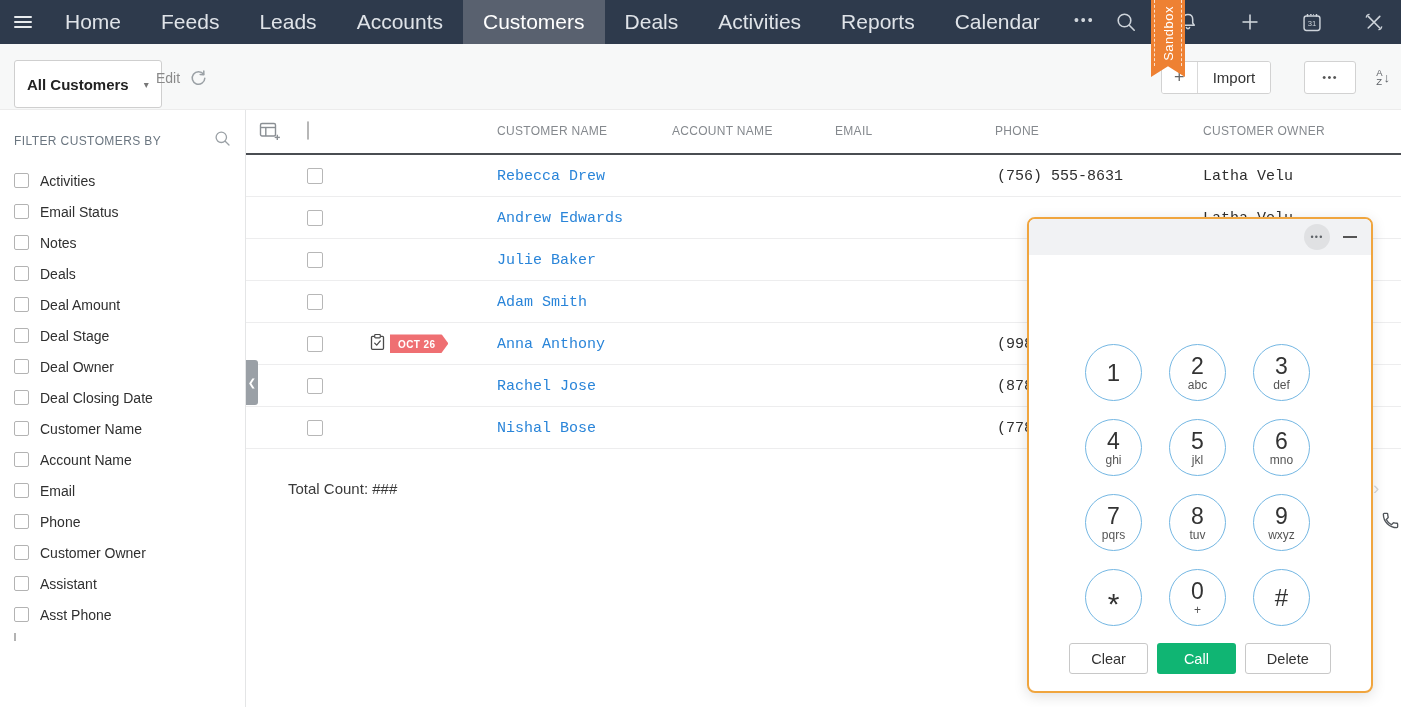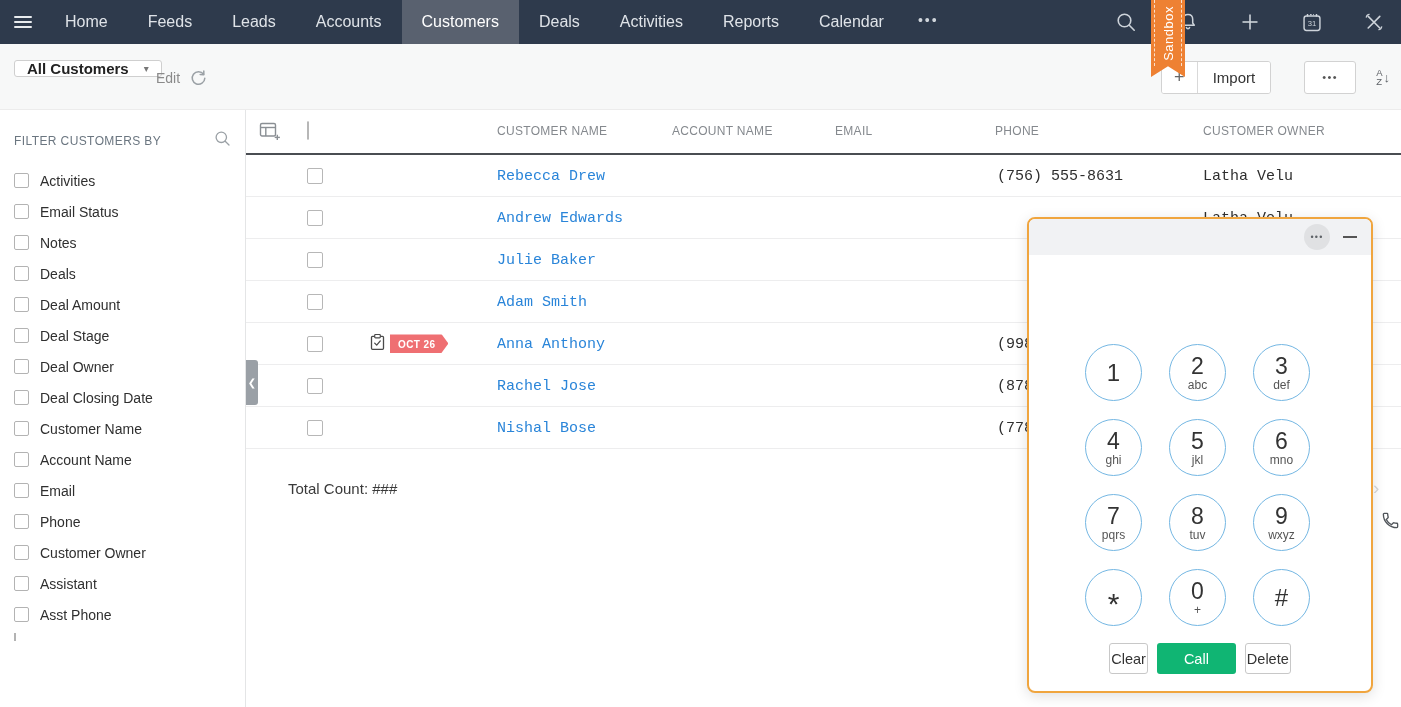--- a/index.html
+++ b/index.html
@@ -4,37 +4,37 @@
 <style>
   * { margin:0; padding:0; box-sizing:border-box; }
   html,body { width:1401px; height:707px; overflow:hidden; }
   body { font-family:"Liberation Sans", sans-serif; background:#fff; position:relative; color:#2f2f2f; }
 
   
   .nav { position:absolute; left:0; top:0; width:1401px; height:44px; background:#2e3a4c; display:flex; align-items:center; z-index:5; }
   .hamburger { width:18px; margin:0 13px 0 14px; cursor:pointer; }
   .hamburger i { display:block; height:2px; background:#e8ebee; margin:3px 0; border-radius:1px; }
   .nav-items { display:flex; height:44px; }
-  .nav-item { height:44px; line-height:44px; padding:0 20px; font-size:16px; color:#dfe3e8; cursor:pointer; }
+  .nav-item { height:44px; line-height:44px; padding:0 20px; font-size:21px; color:#dfe3e8; cursor:pointer; }
   .nav-item.active { background:#59616f; color:#fff; }
   .nav-more { height:44px; line-height:40px; padding:0 14px; color:#cfd4da; letter-spacing:2px; font-size:14px; cursor:pointer; }
   .nav-right { margin-left:auto; display:flex; align-items:center; gap:40px; margin-right:16px;text-align:right; }
   .nav-icon { width:22px; height:22px; display:flex; align-items:center; justify-content:center; cursor:pointer; }
 
   
   .ribbon { position:absolute; left:1151px; top:0; width:34px; height:77px; background:#ee8133; z-index:6;
             clip-path:polygon(0 0,100% 0,100% 100%,50% 86%,0 100%); }
   .ribbon .inner { position:absolute; left:3px; right:3px; top:0; bottom:11px;
             border-left:1px dashed rgba(255,255,255,.75); border-right:1px dashed rgba(255,255,255,.75);
             display:flex; align-items:center; justify-content:center; }
   .ribbon .txt { writing-mode:vertical-rl; transform:rotate(180deg); color:#fff; font-size:13px; letter-spacing:.5px; }
 
   
   .toolbar { position:absolute; left:0; top:44px; width:1401px; height:66px; background:#f7f8f8; border-bottom:1px solid #ececec; }
-  .view-btn { position:absolute; left:14px; top:16px; height:17px; background:#fff; border:1px solid #cfcfcf; border-radius:3px;
+  .view-btn { position:absolute; left:14px; top:16px; height:48px; background:#fff; border:1px solid #cfcfcf; border-radius:3px;
               display:flex; align-items:center; padding:0 12px; cursor:pointer; }
   .view-btn .vlabel { font-size:15px; font-weight:bold; color:#222; }
   .view-btn .caret { margin-left:15px; font-size:10px; color:#777; }
   .edit-link { position:absolute; left:156px; top:26px; font-size:14px; color:#8a8a8a; cursor:pointer; }
   .refresh { position:absolute; left:189px; top:25px; cursor:pointer; }
   .tb-right { position:absolute; right:0; top:0; height:66px; display:flex; align-items:center; }
   .btn-group { display:flex; border:1px solid #d2d2d2; border-radius:3px; background:#fff; height:33px; margin-right:33px; overflow:hidden; }
   .bg-plus { width:36px; border:none; background:#fff; border-right:1px solid #d9d9d9; font-size:18px; color:#666; cursor:pointer; }
   .bg-import { border:none; background:#fff; padding:0 15px; font-size:15px; color:#333; cursor:pointer; }
   .more-btn { height:33px; width:52px; background:#fff; border:1px solid #d2d2d2; border-radius:3px; color:#555;
@@ -87,21 +87,21 @@
   .keys { position:absolute; left:56px; top:125px; display:grid; grid-template-columns:repeat(3,57px); grid-auto-rows:57px;
           column-gap:27px; row-gap:18px; }
   .key { border:1px solid #74b7e3; border-radius:50%; background:#fff; display:flex; flex-direction:column;
          align-items:center; justify-content:center; cursor:pointer; }
   .key .digit { font-size:23px; color:#333; line-height:1.05; }
   .key .letters { font-size:12px; color:#555; line-height:1; }
   .key.solo .digit { font-size:24px; }
   .key.star .digit { font-size:30px; margin-top:13px; }
   .dp-actions { position:absolute; left:0; right:0; bottom:17px; display:flex; justify-content:center; gap:9px; }
   .dp-btn { height:31px; background:#fff; border:1px solid #c8c8c8; border-radius:3px; font-size:14.5px; color:#333;
-            padding:0 1px; cursor:pointer; font-family:"Liberation Sans",sans-serif; }
+            padding:0 21px; cursor:pointer; font-family:"Liberation Sans",sans-serif; }
   .dp-btn.call { background:#10b573; border:none; color:#fff; padding:0 27px; }
 
   
   .edge-chevron { position:absolute; left:1373px; top:477px; color:#d8d8d8; font-size:19px; cursor:pointer; }
   .edge-phone { position:absolute; left:1381px; top:511px; cursor:pointer; }
 </style>
 </head>
 <body>
 
 <div class="nav">

